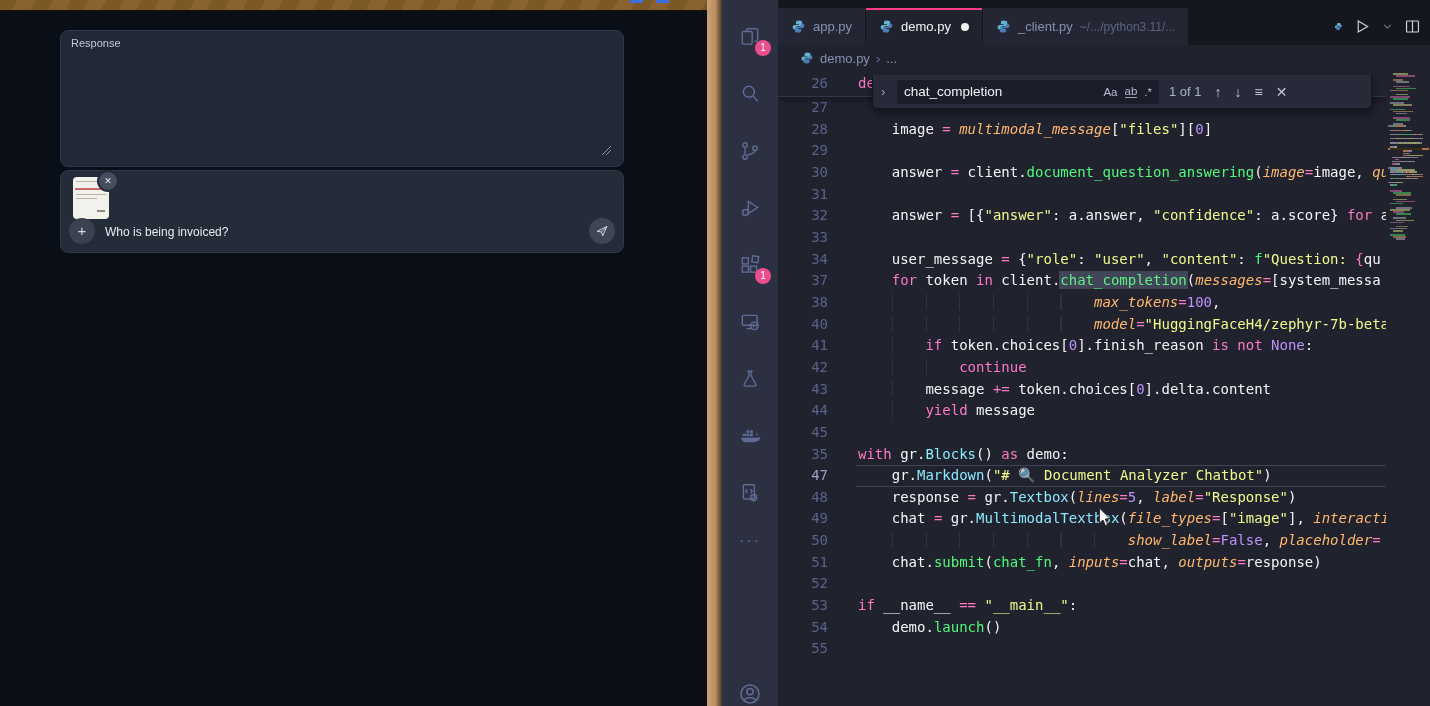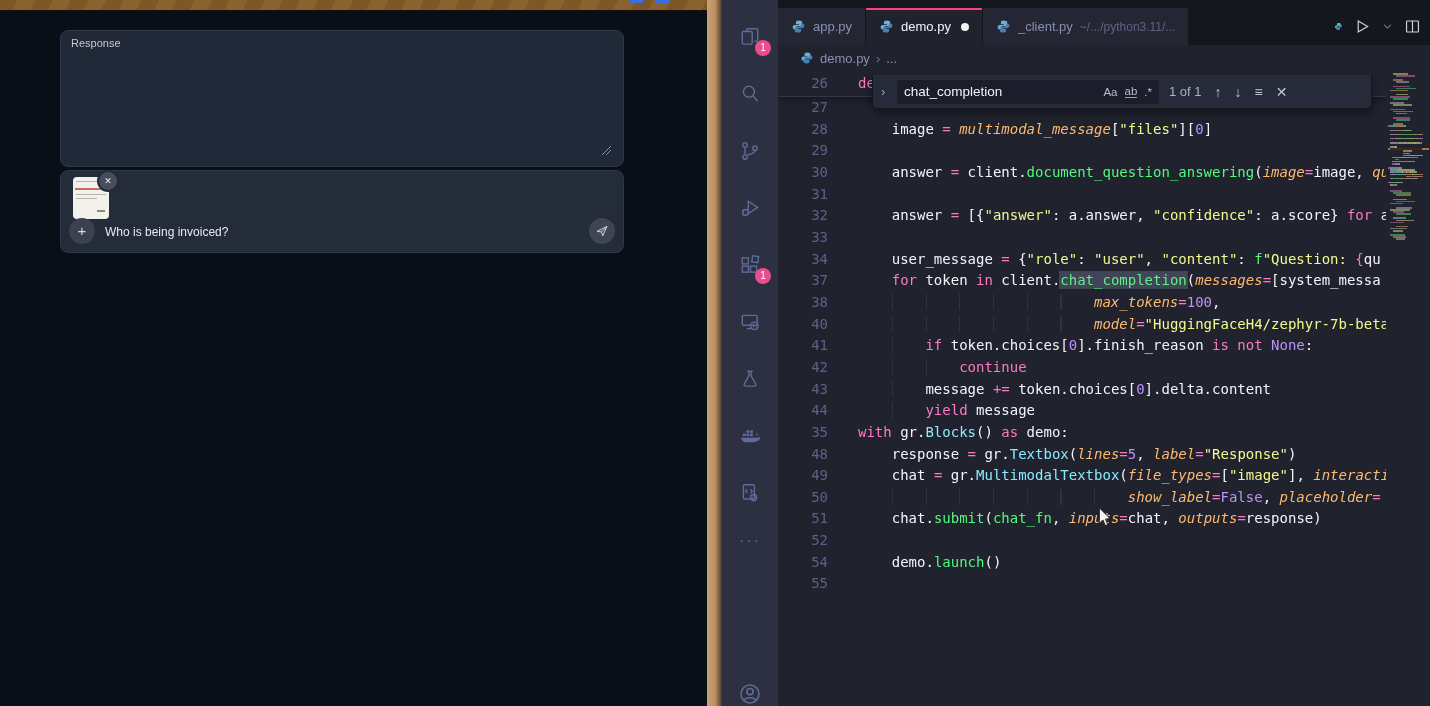--- a/index.html
+++ b/index.html
@@ -251,26 +251,29 @@
           <div class="row"><span class="ln">32</span><span>    </span><span class="tok-fg">answer </span><span class="tok-kw">=</span><span class="tok-fg"> [{</span><span class="tok-str">"answer"</span><span class="tok-fg">: a.answer, </span><span class="tok-str">"confidence"</span><span class="tok-fg">: a.score} </span><span class="tok-kw">for</span><span class="tok-fg"> a</span></div>
           <div class="row"><span class="ln">33</span></div>
           <div class="row"><span class="ln">34</span><span>    </span><span class="tok-fg">user_message </span><span class="tok-kw">=</span><span class="tok-fg"> {</span><span class="tok-str">"role"</span><span class="tok-fg">: </span><span class="tok-str">"user"</span><span class="tok-fg">, </span><span class="tok-str">"content"</span><span class="tok-fg">: </span><span class="tok-fn">f</span><span class="tok-str">"Question: </span><span class="tok-kw">{</span><span class="tok-fg">qu</span></div>
           <div class="row"><span class="ln">37</span><span>    </span><span class="tok-kw">for</span><span class="tok-fg"> token </span><span class="tok-kw">in</span><span class="tok-fg"> client.</span><span class="tok-match">chat_completion</span><span class="tok-fg">(</span><span class="tok-par">messages</span><span class="tok-kw">=</span><span class="tok-fg">[system_messa</span></div>
           <div class="row"><span class="ln">38</span><span>    </span><span class="ind">                        </span><span class="tok-par">max_tokens</span><span class="tok-kw">=</span><span class="tok-num">100</span><span class="tok-fg">,</span></div>
           <div class="row"><span class="ln">40</span><span>    </span><span class="ind">                        </span><span class="tok-par">model</span><span class="tok-kw">=</span><span class="tok-str">"HuggingFaceH4/zephyr-7b-beta</span></div>
           <div class="row"><span class="ln">41</span><span>    </span><span class="ind">    </span><span class="tok-kw">if</span><span class="tok-fg"> token.choices[</span><span class="tok-num">0</span><span class="tok-fg">].finish_reason </span><span class="tok-kw">is</span><span class="tok-fg"> </span><span class="tok-kw">not</span><span class="tok-fg"> </span><span class="tok-num">None</span><span class="tok-fg">:</span></div>
           <div class="row"><span class="ln">42</span><span>    </span><span class="ind">        </span><span class="tok-kw">continue</span></div>
           <div class="row"><span class="ln">43</span><span>    </span><span class="ind">    </span><span class="tok-fg">message </span><span class="tok-kw">+=</span><span class="tok-fg"> token.choices[</span><span class="tok-num">0</span><span class="tok-fg">].delta.content</span></div>
           <div class="row"><span class="ln">44</span><span>    </span><span class="ind">    </span><span class="tok-kw">yield</span><span class="tok-fg"> message</span></div>
+          <div class="row"><span class="ln">45</span></div>
           <div class="row"><span class="ln">35</span><span class="tok-kw">with</span><span class="tok-fg"> gr.</span><span class="tok-cls">Blocks</span><span class="tok-fg">() </span><span class="tok-kw">as</span><span class="tok-fg"> demo:</span></div>
+          <div class="row cur"><span class="ln">47</span><span>    </span><span class="tok-fg">gr.</span><span class="tok-cls">Markdown</span><span class="tok-fg">(</span><span class="tok-str">"# 🔍 Document Analyzer Chatbot"</span><span class="tok-fg">)</span></div>
           <div class="row"><span class="ln">48</span><span>    </span><span class="tok-fg">response </span><span class="tok-kw">=</span><span class="tok-fg"> gr.</span><span class="tok-cls">Textbox</span><span class="tok-fg">(</span><span class="tok-par">lines</span><span class="tok-kw">=</span><span class="tok-num">5</span><span class="tok-fg">, </span><span class="tok-par">label</span><span class="tok-kw">=</span><span class="tok-str">"Response"</span><span class="tok-fg">)</span></div>
           <div class="row"><span class="ln">49</span><span>    </span><span class="tok-fg">chat </span><span class="tok-kw">=</span><span class="tok-fg"> gr.</span><span class="tok-cls">MultimodalTextbox</span><span class="tok-fg">(</span><span class="tok-par">file_types</span><span class="tok-kw">=</span><span class="tok-fg">[</span><span class="tok-str">"image"</span><span class="tok-fg">], </span><span class="tok-par">interacti</span></div>
           <div class="row"><span class="ln">50</span><span>    </span><span class="ind">                            </span><span class="tok-par">show_label</span><span class="tok-kw">=</span><span class="tok-num">False</span><span class="tok-fg">, </span><span class="tok-par">placeholder</span><span class="tok-kw">=</span></div>
           <div class="row"><span class="ln">51</span><span>    </span><span class="tok-fg">chat.</span><span class="tok-fn">submit</span><span class="tok-fg">(</span><span class="tok-fn">chat_fn</span><span class="tok-fg">, </span><span class="tok-par">inputs</span><span class="tok-kw">=</span><span class="tok-fg">chat, </span><span class="tok-par">outputs</span><span class="tok-kw">=</span><span class="tok-fg">response)</span></div>
           <div class="row"><span class="ln">52</span></div>
+          <div class="row"><span class="ln">53</span><span class="tok-kw">if</span><span class="tok-fg"> __name__ </span><span class="tok-kw">==</span><span class="tok-fg"> </span><span class="tok-str">"__main__"</span><span class="tok-fg">:</span></div>
           <div class="row"><span class="ln">54</span><span>    </span><span class="tok-fg">demo.</span><span class="tok-fn">launch</span><span class="tok-fg">()</span></div>
           <div class="row"><span class="ln">55</span></div>
         </div>
       <div class="sticky"><span class="ln">26</span><span class="tok-kw">def </span><span class="tok-fn">chat_fn</span><span class="tok-fg">(</span><span class="tok-par">multimodal_message</span><span class="tok-fg">):</span></div>
 
       <div class="find">
         <span class="col">›</span>
         <span class="finput">
           <span class="q">chat_completion</span>
           <span class="opt">Aa</span>

